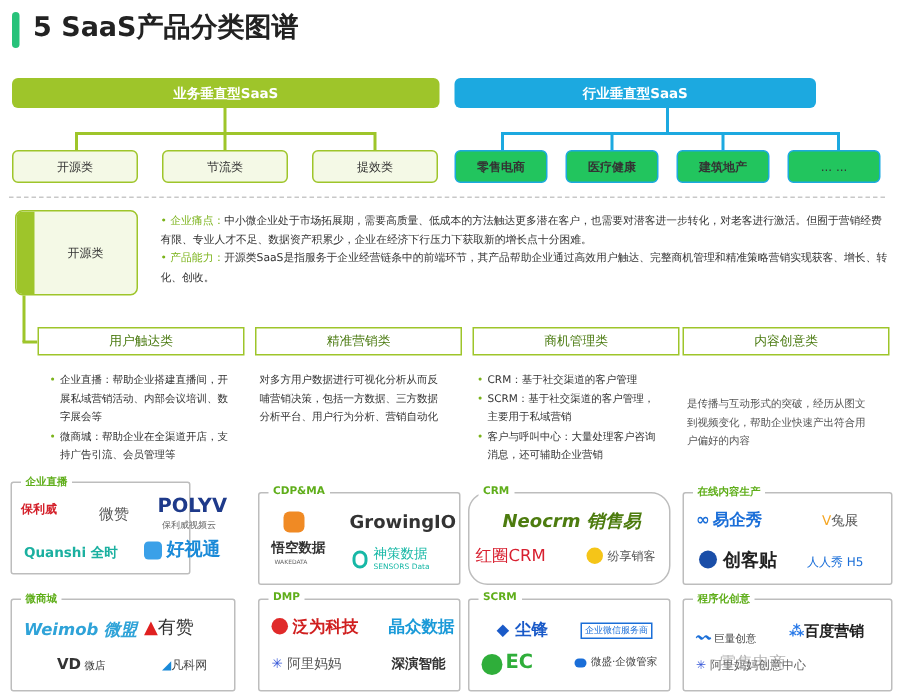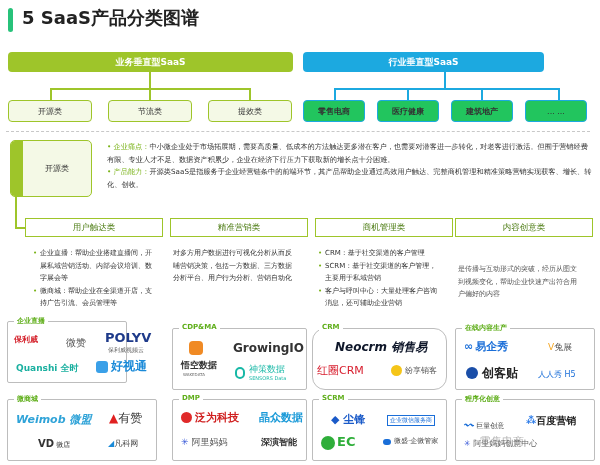--- a/index.html
+++ b/index.html
@@ -145,39 +145,39 @@
   <span class="ico abs" style="left:16px;top:12px;width:14px;height:14px;background:#f08a24;border-radius:4px;"></span>
   <span class="logo" style="left:8px;top:30px;color:#333;font-size:9px;">悟空数据</span>
   <span class="logo sm" style="left:10px;top:43px;font-size:4px;">WAKEDATA</span>
   <span class="ico abs" style="left:62px;top:38px;width:10px;height:12px;border:2px solid #17b8a6;border-radius:5px;"></span>
   <span class="logo" style="left:76px;top:34px;color:#17b8a6;font-size:9px;font-weight:normal;">神策数据</span>
   <span class="logo sm" style="left:76px;top:46px;font-size:5px;color:#17b8a6;">SENSORS Data</span>
 </div>
 
 <div class="abs logo-box" style="left:312px;top:328px;width:135px;border-radius:13px;">
   <span class="logo-lbl">CRM</span>
-  <span class="logo" style="left:22px;top:10px;color:#0f172a;font-size:12px;font-style:italic;">Neocrm 销售易</span>
+  <span class="logo" style="left:22px;top:10px;color:#4d7c0f;font-size:12px;font-style:italic;">Neocrm 销售易</span>
   <span class="logo" style="left:4px;top:34px;color:#d82030;font-size:11px;font-weight:normal;">红圈CRM</span>
   <span class="ico abs" style="left:78px;top:36px;width:11px;height:11px;background:#f5c518;border-radius:50%;"></span>
   <span class="logo" style="left:92px;top:36px;color:#555;font-size:8px;font-weight:normal;">纷享销客</span>
 </div>
 
 <div class="abs logo-box" style="left:455px;top:328px;width:140px;">
   <span class="logo-lbl">在线内容生产</span>
   <span class="logo" style="left:8px;top:10px;color:#1a6ed8;font-size:11px;"><span style="font-weight:bold;margin-right:2px;">∞</span><span>易企秀</span></span>
   <span class="logo" style="left:92px;top:12px;color:#555;font-size:9px;font-weight:normal;"><span style="color:#f5a623;">ᐯ</span><span>兔展</span></span>
   <span class="ico abs" style="left:10px;top:38px;width:12px;height:12px;background:#1a4ea8;border-radius:50%;"></span>
   <span class="logo" style="left:26px;top:36px;color:#222;font-size:12px;">创客贴</span>
   <span class="logo" style="left:82px;top:40px;color:#1a6ed8;font-size:8px;font-weight:normal;">人人秀 H5</span>
 </div>
 
 <div class="abs logo-box" style="left:7px;top:399px;width:150px;">
   <span class="logo-lbl">微商城</span>
   <span class="logo" style="left:8px;top:12px;color:#2fa3d8;font-size:11px;font-style:italic;">Weimob 微盟</span>
-  <span class="logo" style="left:101px;top:10px;color:#333;font-size:12px;font-weight:normal;"><span style="color:#e02020;">▲</span><span>有赞</span></span>
+  <span class="logo" style="left:88px;top:10px;color:#333;font-size:12px;font-weight:normal;"><span style="color:#e02020;">▲</span><span>有赞</span></span>
   <span class="logo" style="left:30px;top:38px;color:#333;font-size:7px;font-weight:normal;"><span style="font-weight:bold;font-size:10px;">VD</span> <span>微店</span></span>
   <span class="logo" style="left:100px;top:38px;color:#444;font-size:8px;font-weight:normal;"><span style="color:#1a8ad8;">◢</span><span>凡科网</span></span>
 </div>
 
 <div class="abs logo-box" style="left:172px;top:399px;width:135px;">
   <span class="logo-lbl">DMP</span>
   <span class="ico abs" style="left:8px;top:12px;width:11px;height:11px;background:#e02a2a;border-radius:50%;"></span>
   <span class="logo" style="left:22px;top:10px;color:#d02020;font-size:11px;">泛为科技</span>
   <span class="logo" style="left:86px;top:10px;color:#1a9ad8;font-size:11px;">晶众数据</span>
   <span class="logo" style="left:8px;top:36px;color:#555;font-size:9px;font-weight:normal;"><span style="color:#3a5ad8;">✳</span> <span>阿里妈妈</span></span>

